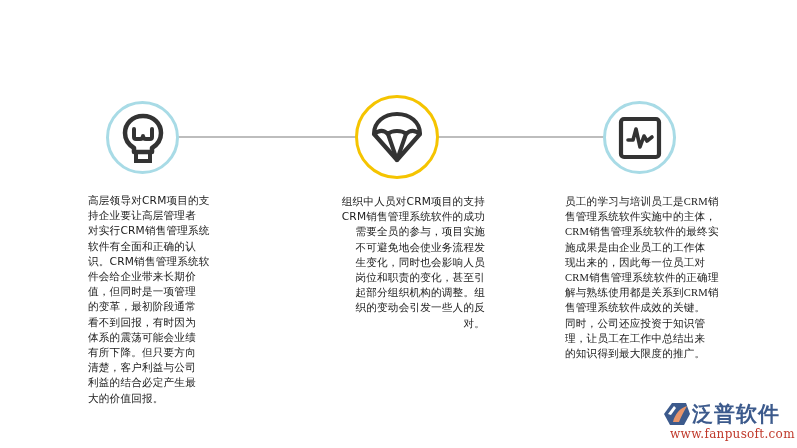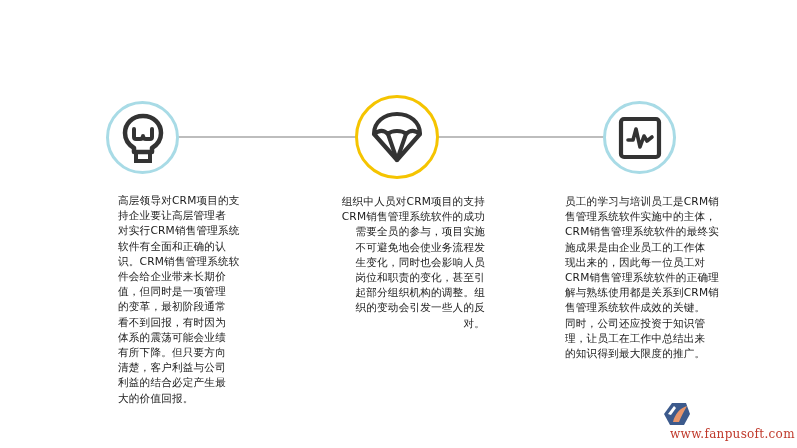--- a/index.html
+++ b/index.html
@@ -100,21 +100,21 @@
 
 <div class="circle" style="left:603px; top:101px; width:73px; height:73px; border:3px solid #a8dbe6;">
   <span>
     <svg width="44" height="44" viewBox="0 0 44 44">
       <rect x="3" y="3" width="38" height="38" rx="3" fill="none" stroke="#333" stroke-width="4.2"></rect>
       <path d="M10 24 L15 24 L18 13 L22 31 L26 20 L29 25 L34 21" fill="none" stroke="#333" stroke-width="3.6" stroke-linecap="round" stroke-linejoin="round"></path>
     </svg>
   </span>
 </div>
 
-<div class="text-block" style="left:88px; top:193px; width:140px;margin-left:30px;">高层领导对CRM项目的支
+<div class="text-block" style="left:88px; top:193px; width:140px;">高层领导对CRM项目的支
 持企业要让高层管理者
 对实行CRM销售管理系统
 软件有全面和正确的认
 识。CRM销售管理系统软
 件会给企业带来长期价
 值，但同时是一项管理
 的变革，最初阶段通常
 看不到回报，有时因为
 体系的震荡可能会业绩
 有所下降。但只要方向
@@ -125,34 +125,35 @@
 <div class="text-block" style="left:325px; top:194px; width:160px;text-align:right;">组织中人员对CRM项目的支持
 CRM销售管理系统软件的成功
 需要全员的参与，项目实施
 不可避免地会使业务流程发
 生变化，同时也会影响人员
 岗位和职责的变化，甚至引
 起部分组织机构的调整。组
 织的变动会引发一些人的反
 对。</div>
 
-<div class="text-block" style="left:565px; top:194px; width:180px;">员工的学习与培训员工是CRM销
+<div class="text-block" style="left:565px; top:194px; width:180px;font-family:Liberation Serif, serif;">员工的学习与培训员工是CRM销
 售管理系统软件实施中的主体，
 CRM销售管理系统软件的最终实
 施成果是由企业员工的工作体
 现出来的，因此每一位员工对
 CRM销售管理系统软件的正确理
 解与熟练使用都是关系到CRM销
 售管理系统软件成效的关键。
 同时，公司还应投资于知识管
 理，让员工在工作中总结出来
 的知识得到最大限度的推广。</div>
 
 <div class="logo">
   <span class="logo-mark">
     <svg width="26" height="24" viewBox="0 0 26 24">
       <polygon points="8,1 22,1 26,12 20,23 6,23 0,12" fill="#3c5a8c"></polygon>
       <path d="M9 20 C11 12 16 6 23 4 C20 9 17 15 15 20 Z" fill="#e8956a"></path>
       <path d="M4 12 L10 4 L12 6 L7 13 Z" fill="#ffffff"></path>
     </svg>
   </span>
+  <span class="logo-name">泛普软件</span>
   <span class="logo-url">www.fanpusoft.com</span>
 </div>
 
 </body></html>

